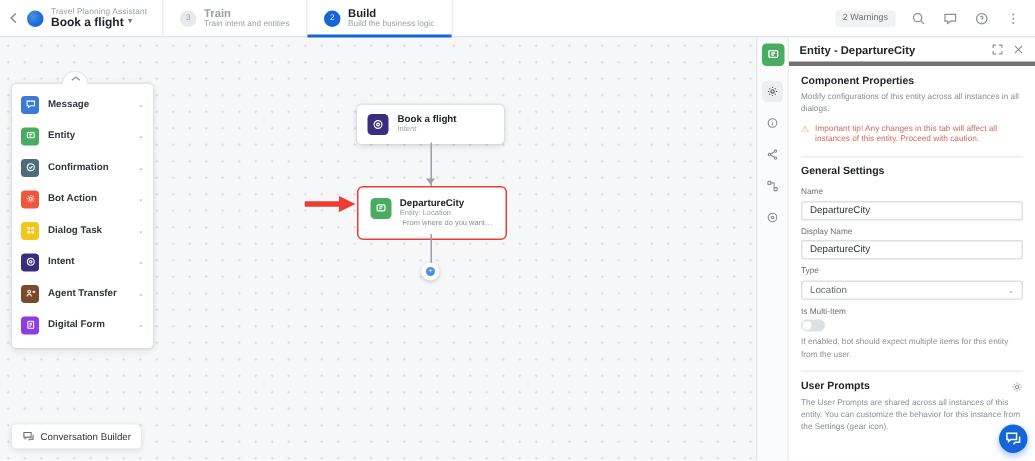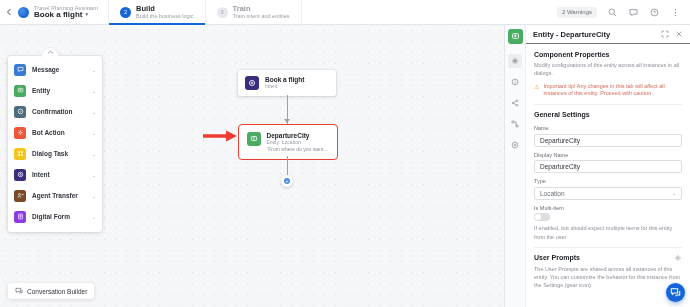--- a/index.html
+++ b/index.html
@@ -183,21 +183,21 @@
     width: 14px; height: 14px; border-radius: 3px;
     display: flex; align-items: center; justify-content: center;
     color: #8a8f98; cursor: pointer;
   }
   .rail-ico.sel { background: #eceef0; color: #50555c; }
   .rail-ico svg { display:block; }
 
   .panel-body { flex: 1; display: flex; flex-direction: column; min-width: 0; }
   .panel-head {
     height: 19px; display: flex; align-items: center; gap: 6px;
-    padding: 0 7px; border-bottom: 1px solid #737373; justify-content: center;
+    padding: 0 7px; border-bottom: 3px solid #737373; justify-content: center;
   }
   .panel-title { font-size: 7.5px; font-weight: 700; color: #21242a; flex: 1; }
   .panel-act { color: #8a8f98; cursor: pointer; display:flex; }
   .panel-act svg { display:block; }
 
   .panel-scroll { flex: 1; padding: 7px 8px 0; overflow: hidden; position: relative; }
   .sec-title { font-size: 7px; font-weight: 700; color: #21242a; margin-bottom: 3px; }
   .sec-desc { font-size: 5.5px; color: #8a8f98; line-height: 1.5; }
   .hr { height: 1px; background: #eceef0; margin: 6px 0; }
 
@@ -250,32 +250,32 @@
       <div class="tb-names">
         <div class="tb-assistant">Travel Planning Assistant</div>
         <div class="tb-title">
           <span>Book a flight</span>
           <span class="tb-caret">▾</span>
         </div>
       </div>
     </div>
 
     <div class="steps">
+      <div class="step">
+        <div class="step-num">3</div>
+        <div class="step-txt">
+          <div class="step-title">Train</div>
+          <div class="step-sub">Train intent and entities</div>
+        </div>
+      </div>
       <div class="step active">
         <div class="step-num">2</div>
         <div class="step-txt">
           <div class="step-title">Build</div>
           <div class="step-sub">Build the business logic</div>
-        </div>
-      </div>
-      <div class="step">
-        <div class="step-num">3</div>
-        <div class="step-txt">
-          <div class="step-title">Train</div>
-          <div class="step-sub">Train intent and entities</div>
         </div>
       </div>
     </div>
 
     <div class="tb-spacer"></div>
 
     <div class="tb-right">
       <div class="warn-badge">2 Warnings</div>
       <div class="tb-icon">
         <svg width="9" height="9" viewBox="0 0 12 12" fill="none" stroke="currentColor" stroke-width="1.1">

